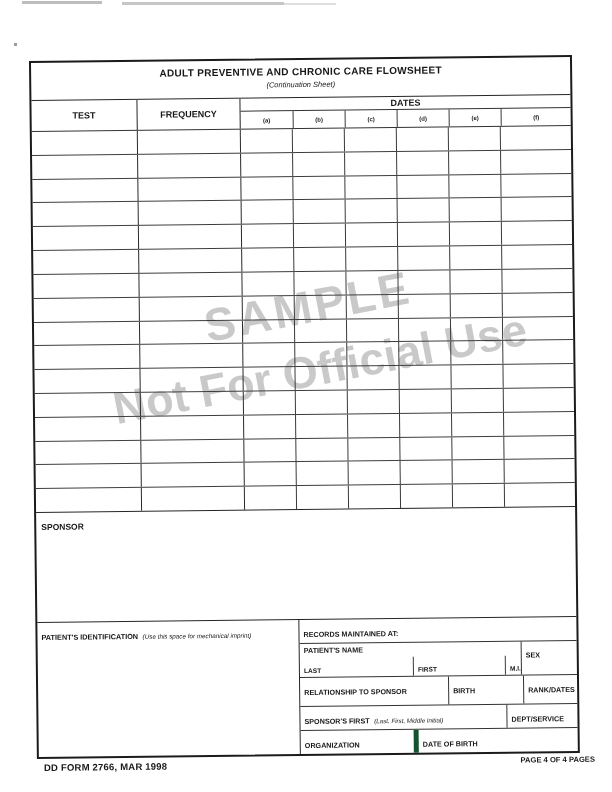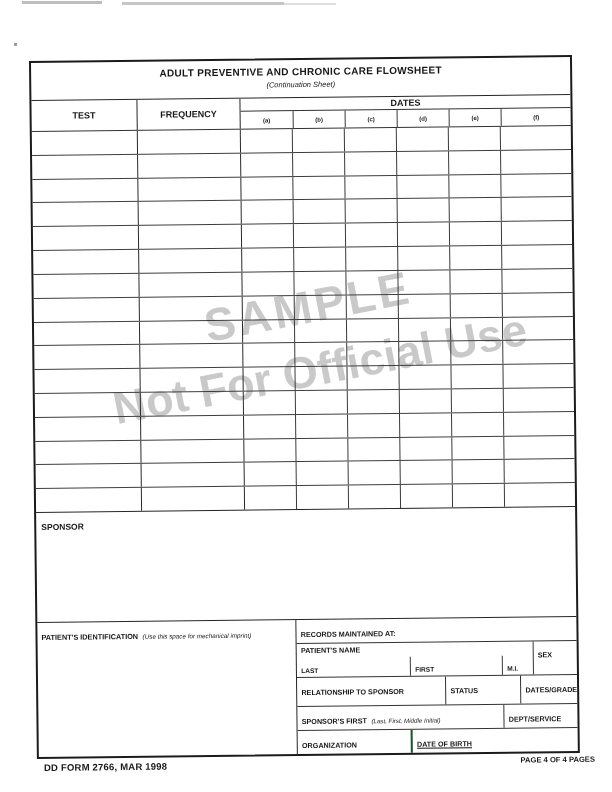--- a/index.html
+++ b/index.html
@@ -88,32 +88,32 @@
   .sublabel{font-size:6.6px;font-weight:bold;}
   .note{font-size:6.2px;font-style:italic;font-weight:normal;}
   .r-records{height:24px;box-sizing:border-box;border-bottom:1px solid #333;padding:3px 4px;}
   .r-name{height:34px;box-sizing:border-box;border-bottom:1px solid #333;display:flex;}
   .name-block{flex:1;display:flex;flex-direction:column;}
   .name-label{height:12px;padding:2px 0 0 4px;}
   .name-sub{flex:1;display:flex;}
   .sub-last{width:113px;box-sizing:border-box;padding:1px 0 0 4px;}
   .sub-first{width:92px;box-sizing:border-box;border-left:1px solid #3a3a3a;padding:1px 0 0 4px;}
   .sub-mi{flex:1;box-sizing:border-box;border-left:1px solid #3a3a3a;padding:1px 0 0 4px;}
-  .sex-cell{width:44px;box-sizing:border-box;border-left:1px solid #333;padding:2px 0 0 4px;}
+  .sex-cell{width:56px;box-sizing:border-box;border-left:1px solid #333;padding:2px 0 0 4px;}
   .r-rel{height:29px;box-sizing:border-box;border-bottom:1px solid #333;display:flex;}
   .rel-cell{width:148px;box-sizing:border-box;padding:3px 0 0 4px;}
   .status-cell{width:75px;box-sizing:border-box;border-left:1px solid #333;padding:3px 0 0 4px;}
   .rank-cell{flex:1;box-sizing:border-box;border-left:1px solid #333;padding:3px 0 0 4px;}
   .r-sponsor{height:24px;box-sizing:border-box;border-bottom:1px solid #333;display:flex;}
   .sponsor-cell{width:206px;box-sizing:border-box;padding:3px 0 0 4px;}
   .dept-cell{flex:1;box-sizing:border-box;border-left:1px solid #333;padding:3px 0 8px 4px;}
   .r-org{flex:1;display:flex;}
   .org-cell{width:113px;box-sizing:border-box;padding:3px 0 0 4px;}
   .ssn-cell{width:88px;box-sizing:border-box;border-left:1px solid #333;padding:3px 0 0 4px;}
-  .dob-cell{flex:1;box-sizing:border-box;border-left:2px solid #14532d;padding:3px 0 0 4px;text-decoration:underline;}
+  .dob-cell{flex:1;box-sizing:border-box;border-left:5px solid #14532d;padding:3px 0 0 4px;}
 
   
   .footer{display:flex;justify-content:space-between;align-items:flex-start;padding-top:3px;}
   .form-number{font-size:9.5px;font-weight:bold;padding-left:7px;letter-spacing:.2px;}
   .page-indicator{font-size:7.6px;font-weight:bold;margin-right:-13px;margin-top:-1px;}
 </style>
 </head>
 <body>
 
 <div class="page">
@@ -350,24 +350,24 @@
             <div class="sex-cell">
               <span class="fieldlabel">SEX</span>
             </div>
           </div>
 
           <div class="r-rel">
             <div class="rel-cell">
               <span class="fieldlabel">RELATIONSHIP TO SPONSOR</span>
             </div>
             <div class="status-cell">
-              <span class="fieldlabel">STATUS</span>
+              <span class="fieldlabel">BIRTH</span>
             </div>
             <div class="rank-cell">
-              <span class="fieldlabel">DATES/GRADE</span>
+              <span class="fieldlabel">RANK/DATES</span>
             </div>
           </div>
 
           <div class="r-sponsor">
             <div class="sponsor-cell">
               <span class="fieldlabel">SPONSOR'S FIRST</span>
               <span class="note">(Last, First, Middle Initial)</span>
             </div>
             <div class="dept-cell">
               <span class="fieldlabel">DEPT/SERVICE</span>

